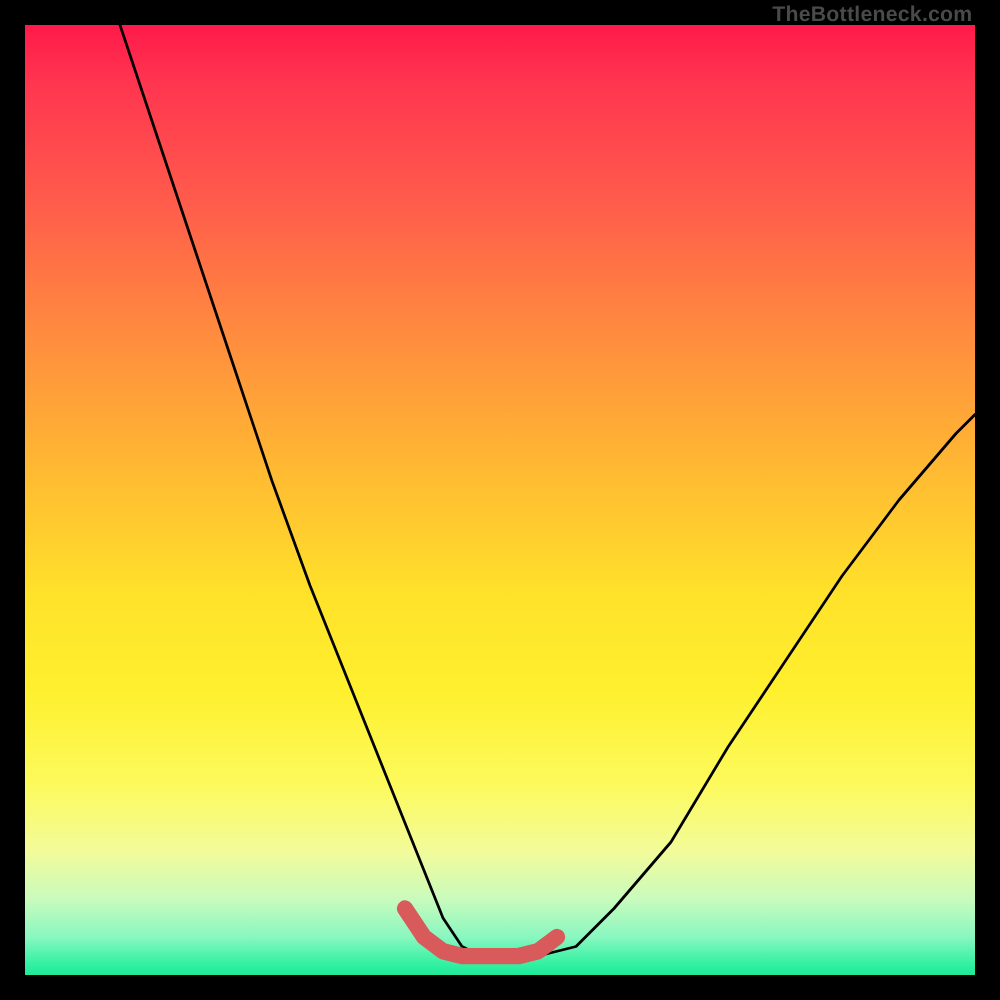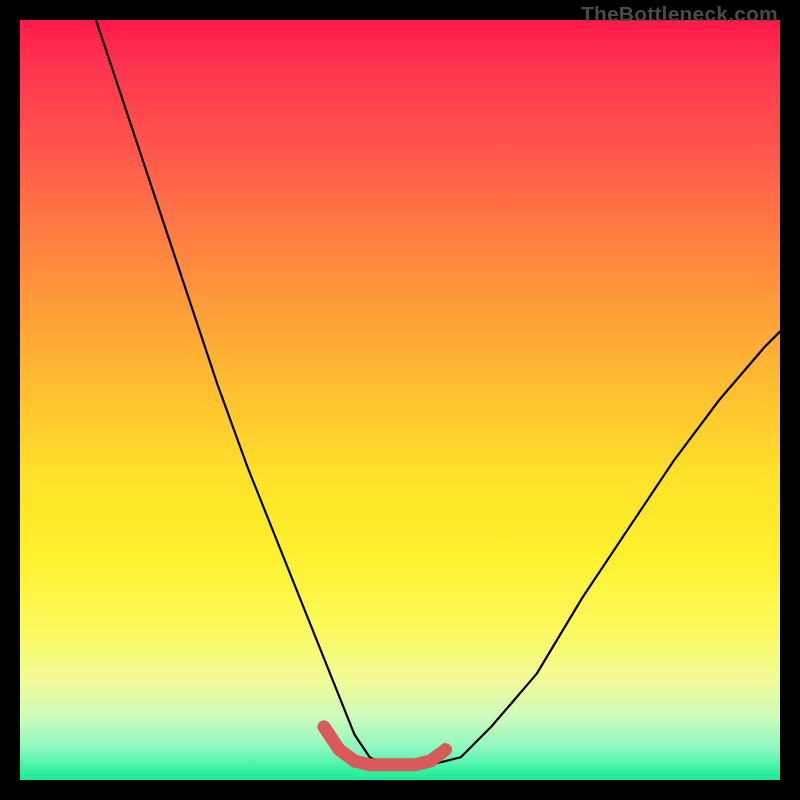--- a/index.html
+++ b/index.html
@@ -40,21 +40,21 @@
       #89f7c0 96%,
       #2ef0a0 99%,
       #20e89a 100%
     );
   }
   .watermark {
     position: absolute;
     top: 2px;
     right: 22px;
     color: #4a4a4a;
-    font-size: 21px;
+    font-size: 17px;
     font-weight: 600;
     letter-spacing: 0.2px;
   }
   svg.curve {
     position: absolute;
     top: 0;
     left: 0;
     width: 760px;
     height: 760px;
   }

